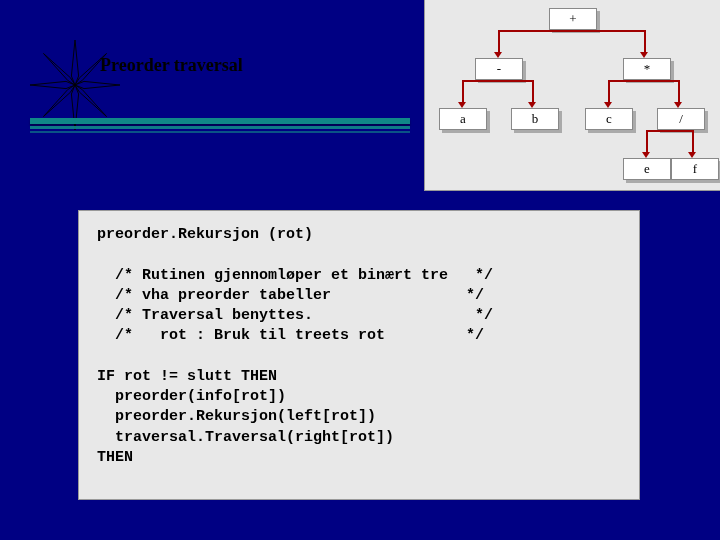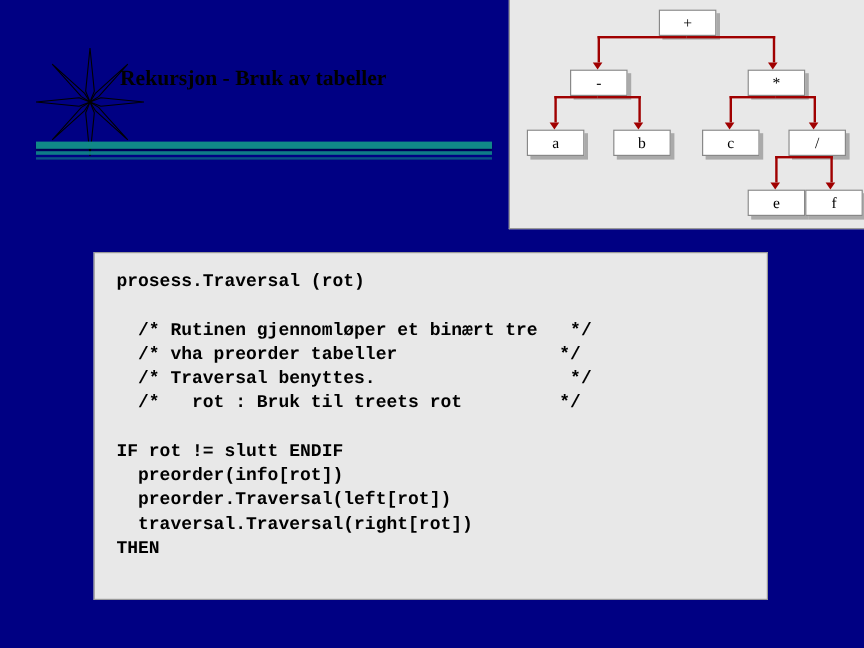--- a/index.html
+++ b/index.html
@@ -102,21 +102,21 @@
     <polygon points="0,50 40,54 50,50 40,46"></polygon>
     <polygon points="100,50 60,54 50,50 60,46"></polygon>
     <polygon points="15,15 45,42 50,50 42,45"></polygon>
     <polygon points="85,15 58,45 50,50 55,42"></polygon>
     <polygon points="15,85 42,55 50,50 45,58"></polygon>
     <polygon points="85,85 55,58 50,50 58,55"></polygon>
   </g>
 </svg>
 
 <div class="title-block">
-  <div class="title-line2">Rekursjon   -   Bruk av tabeller</div>
+  <div class="title-line1">Preorder traversal</div>
 </div>
 
 <div class="underline-bar">
   <div class="teal1"></div>
   <div class="teal2"></div>
   <div class="teal3"></div>
 </div>
 
 <div class="diagram">
 
@@ -155,24 +155,24 @@
   <div class="ahead" style="left:249px; top:102px;"></div>
 
   <div class="arrow" style="left:221px; top:130px; width:34px; height:2px;"></div>
   <div class="arrow" style="left:221px; top:130px; width:2px; height:22px;"></div>
   <div class="ahead" style="left:217px; top:152px;"></div>
   <div class="arrow" style="left:255px; top:130px; width:14px; height:2px;"></div>
   <div class="arrow" style="left:267px; top:130px; width:2px; height:22px;"></div>
   <div class="ahead" style="left:263px; top:152px;"></div>
 </div>
 
-<div class="code-panel"><span>prosess.Traversal (rot)</span>
+<div class="code-panel"><span>preorder.Rekursjon (rot)</span>
 <span></span>
 <span>  /* Rutinen gjennomløper et binært tre   */</span>
 <span>  /* vha preorder tabeller               */</span>
 <span>  /* Traversal benyttes.                  */</span>
 <span>  /*   rot : Bruk til treets rot         */</span>
 <span></span>
-<span>IF rot != slutt ENDIF</span>
+<span>IF rot != slutt THEN</span>
 <span>  preorder(info[rot])</span>
-<span>  preorder.Traversal(left[rot])</span>
+<span>  preorder.Rekursjon(left[rot])</span>
 <span>  traversal.Traversal(right[rot])</span>
 <span>THEN</span></div>
 
 </body></html>

